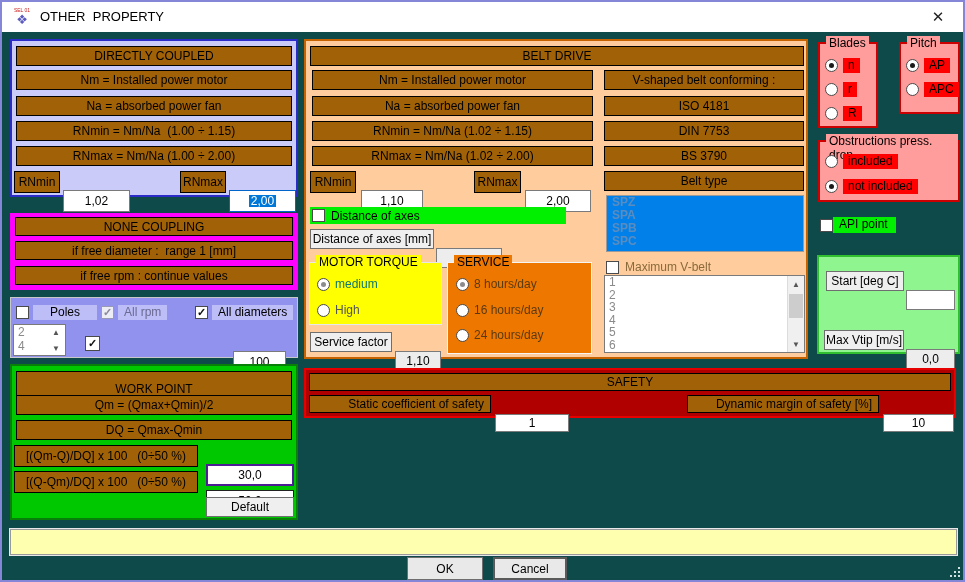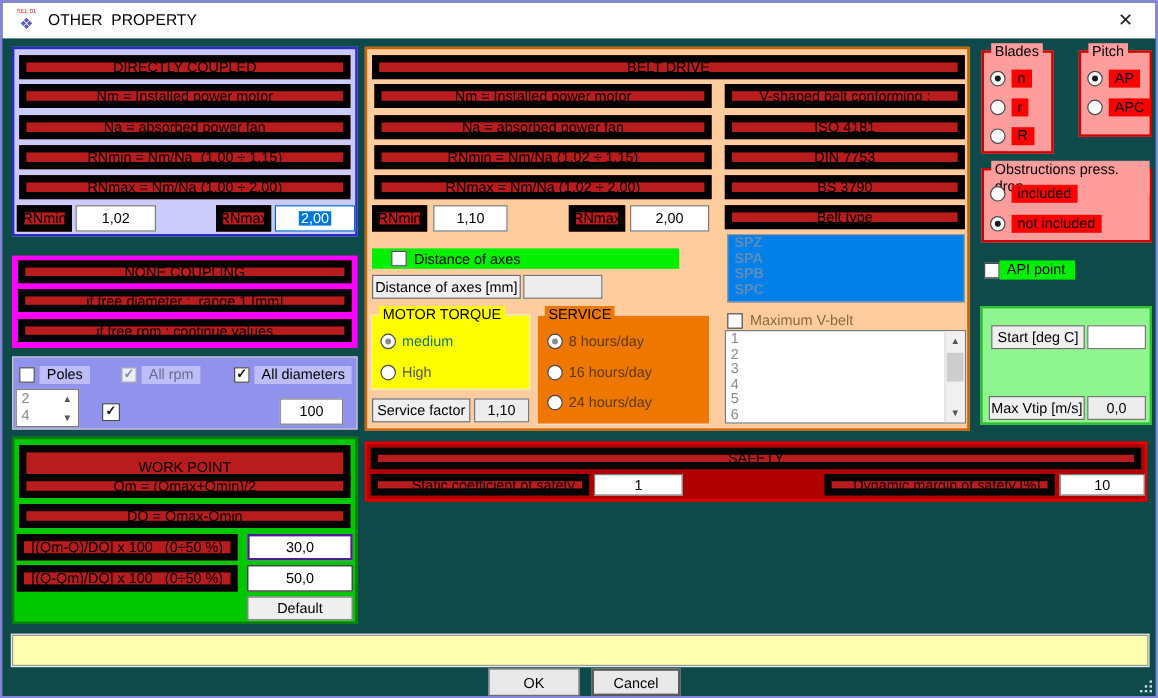--- a/index.html
+++ b/index.html
@@ -6,23 +6,23 @@
   html,body { width:965px; height:582px; }
   body { font-family: "Liberation Sans", sans-serif; font-size:12px; color:#000; }
   .window { position:relative; width:965px; height:582px; background:#0F4A4A; border:2px solid #8686D8; overflow:hidden; }
   .titlebar { position:absolute; left:0; top:0; width:961px; height:30px; background:#FFFFFF; }
   .app-icon { position:absolute; left:10px; top:4px; width:20px; height:22px; display:flex; flex-direction:column; align-items:center; justify-content:center; }
   .app-icon .sel { font-size:5px; color:#CC2222; line-height:5px; letter-spacing:0; }
   .app-icon .glyph { font-size:13px; color:#5B5BC0; line-height:14px; }
   .title-text { position:absolute; left:38px; top:7px; font-size:13px; white-space:pre; color:#000; }
   .close-x { position:absolute; right:12px; top:4px; width:26px; height:22px; display:flex; align-items:center; justify-content:center; font-size:15px; color:#222; cursor:default; }
   .abs { position:absolute; }
-  .lbl { background:#b91c1c; border:6px solid #000000; display:flex; align-items:center; justify-content:center; white-space:pre; line-height:1; }
+  .lbl { background:#a16207; border:1px solid #000000; display:flex; align-items:center; justify-content:center; white-space:pre; line-height:1; }
   .btn { background:#EFEFEF; border:1px solid #6E6E6E; display:flex; align-items:center; justify-content:center; white-space:pre; line-height:1; }
-  .inp { background:#FFFFFF; border:1px solid #7A7A7A; display:flex; align-items:center; justify-content:center; white-space:pre; line-height:1; }
+  .inp { background:#FFFFFF; border:1px solid #7A7A7A; display:flex; align-items:center; justify-content:center; white-space:pre; line-height:1;margin-top:19px; }
   .inp.gray { background:#EDEDED; }
   .panel { position:absolute; }
   .grp { position:absolute; border:1px solid #F5F5F5; }
   .grp .legend { position:absolute; top:-8px; left:6px; padding:0 3px; line-height:14px; }
   .cb { width:13px; height:13px; background:#FFFFFF; border:1px solid #4A4A4A; display:flex; align-items:center; justify-content:center; font-size:11px; line-height:11px; }
   .cb.checked::after { content:"✓"; color:#111; font-weight:bold; margin-top:-1px; }
   .cb.checked.dis::after { color:#8A8A9C; }
   .rd { width:13px; height:13px; background:#FFFFFF; border:1px solid #4A4A4A; border-radius:50%; display:flex; align-items:center; justify-content:center; }
   .rd.sel::after { content:""; width:5px; height:5px; border-radius:50%; background:#1A1A1A; }
   .rd.sel.dim::after { background:#8C8C8C; }
@@ -84,21 +84,21 @@
     <div class="lbl abs" style="left:298px; top:105px; width:200px; height:20px;">BS 3790</div>
     <div class="lbl abs" style="left:298px; top:130px; width:200px; height:20px;">Belt type</div>
 
     <div class="bluebox" style="left:300px; top:154px; width:198px; height:57px;">
       <div class="item">SPZ</div>
       <div class="item">SPA</div>
       <div class="item">SPB</div>
       <div class="item">SPC</div>
     </div>
 
-    <div class="abs" style="left:4px; top:166px; width:256px; height:17px; background:#00F000; display:flex; align-items:center; gap:6px; padding-left:16px;">
+    <div class="abs" style="left:4px; top:166px; width:256px; height:17px; background:#00F000; display:flex; align-items:center; gap:6px; padding-left:2px;">
       <span class="cb"></span>
       <span>Distance of axes</span>
     </div>
     <div class="btn abs" style="left:4px; top:188px; width:124px; height:20px;">Distance of axes [mm]</div>
     <div class="inp abs gray" style="left:130px; top:188px; width:66px; height:20px;"></div>
 
     <div class="grp" style="left:3px; top:221px; width:133px; height:63px; background:#FFFF00; border-color:#E8E8E8;">
       <span class="legend" style="background:#FFFF00;">MOTOR TORQUE</span>
       <div class="opt" style="left:7px; top:14px;">
         <span class="rd sel dim"></span>
@@ -202,21 +202,21 @@
 
   <div class="panel" style="left:8px; top:211px; width:288px; height:77px; background:#FF00FF;">
     <div class="lbl abs" style="left:5px; top:4px; width:278px; height:19px;">NONE COUPLING</div>
     <div class="lbl abs" style="left:5px; top:28px; width:278px; height:19px;">if free diameter :  range 1 [mm]</div>
     <div class="lbl abs" style="left:5px; top:53px; width:278px; height:19px;">if free rpm : continue values</div>
   </div>
 
   <div class="panel" style="left:8px; top:295px; width:288px; height:61px; background:#9191EE; border:1px solid #C8C8C8;">
     <div class="abs" style="left:5px; top:7px; display:flex; align-items:center; gap:4px;">
       <span class="cb"></span>
-      <span style="background:#BDBDF8; padding:1px 6px; line-height:13px;">Poles</span>
+      <span style="background:#BDBDF8; padding:1px 17px; line-height:13px;">Poles</span>
     </div>
     <div class="abs" style="left:90px; top:7px; display:flex; align-items:center; gap:4px;">
       <span class="cb checked dis" style="border-color:#9A9AB4; background:#EDEDF5;"></span>
       <span style="background:#BDBDF8; padding:1px 6px; line-height:13px; color:#6A6A92;">All rpm</span>
     </div>
     <div class="abs" style="left:184px; top:7px; display:flex; align-items:center; gap:4px;">
       <span class="cb checked"></span>
       <span style="background:#BDBDF8; padding:1px 6px; line-height:13px;">All diameters</span>
     </div>
     <div class="listbox" style="left:2px; top:26px; width:53px; height:32px;">

